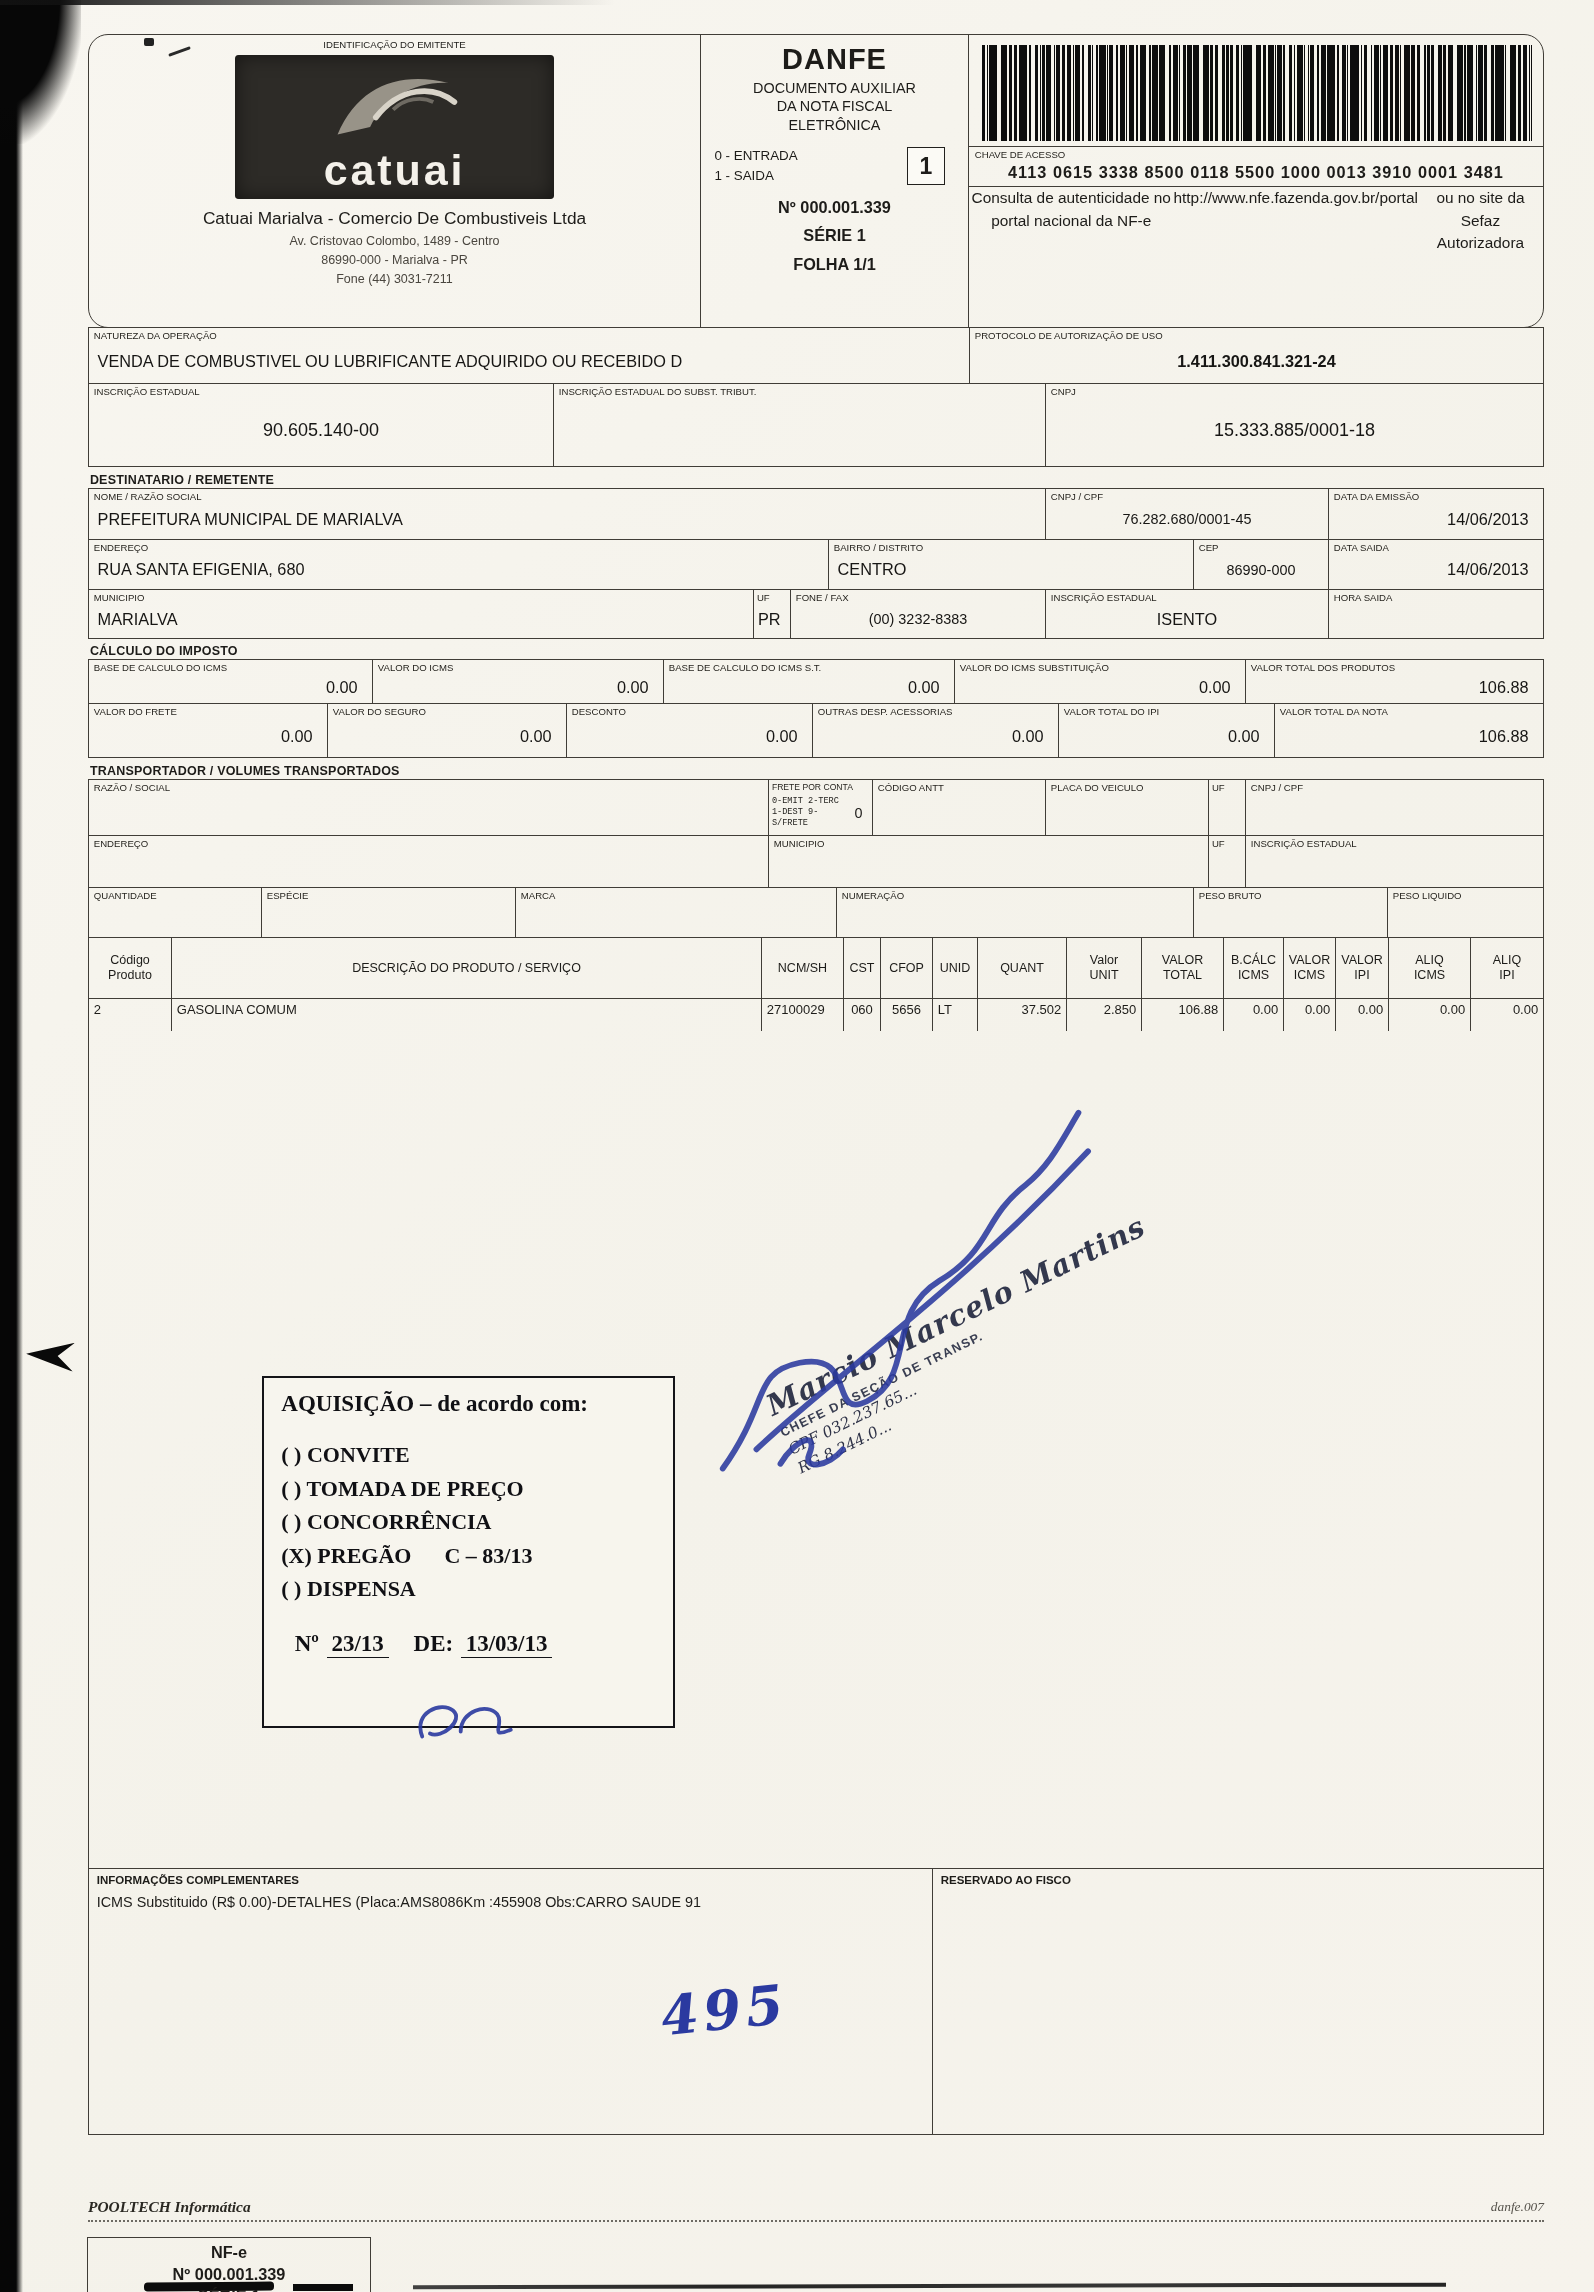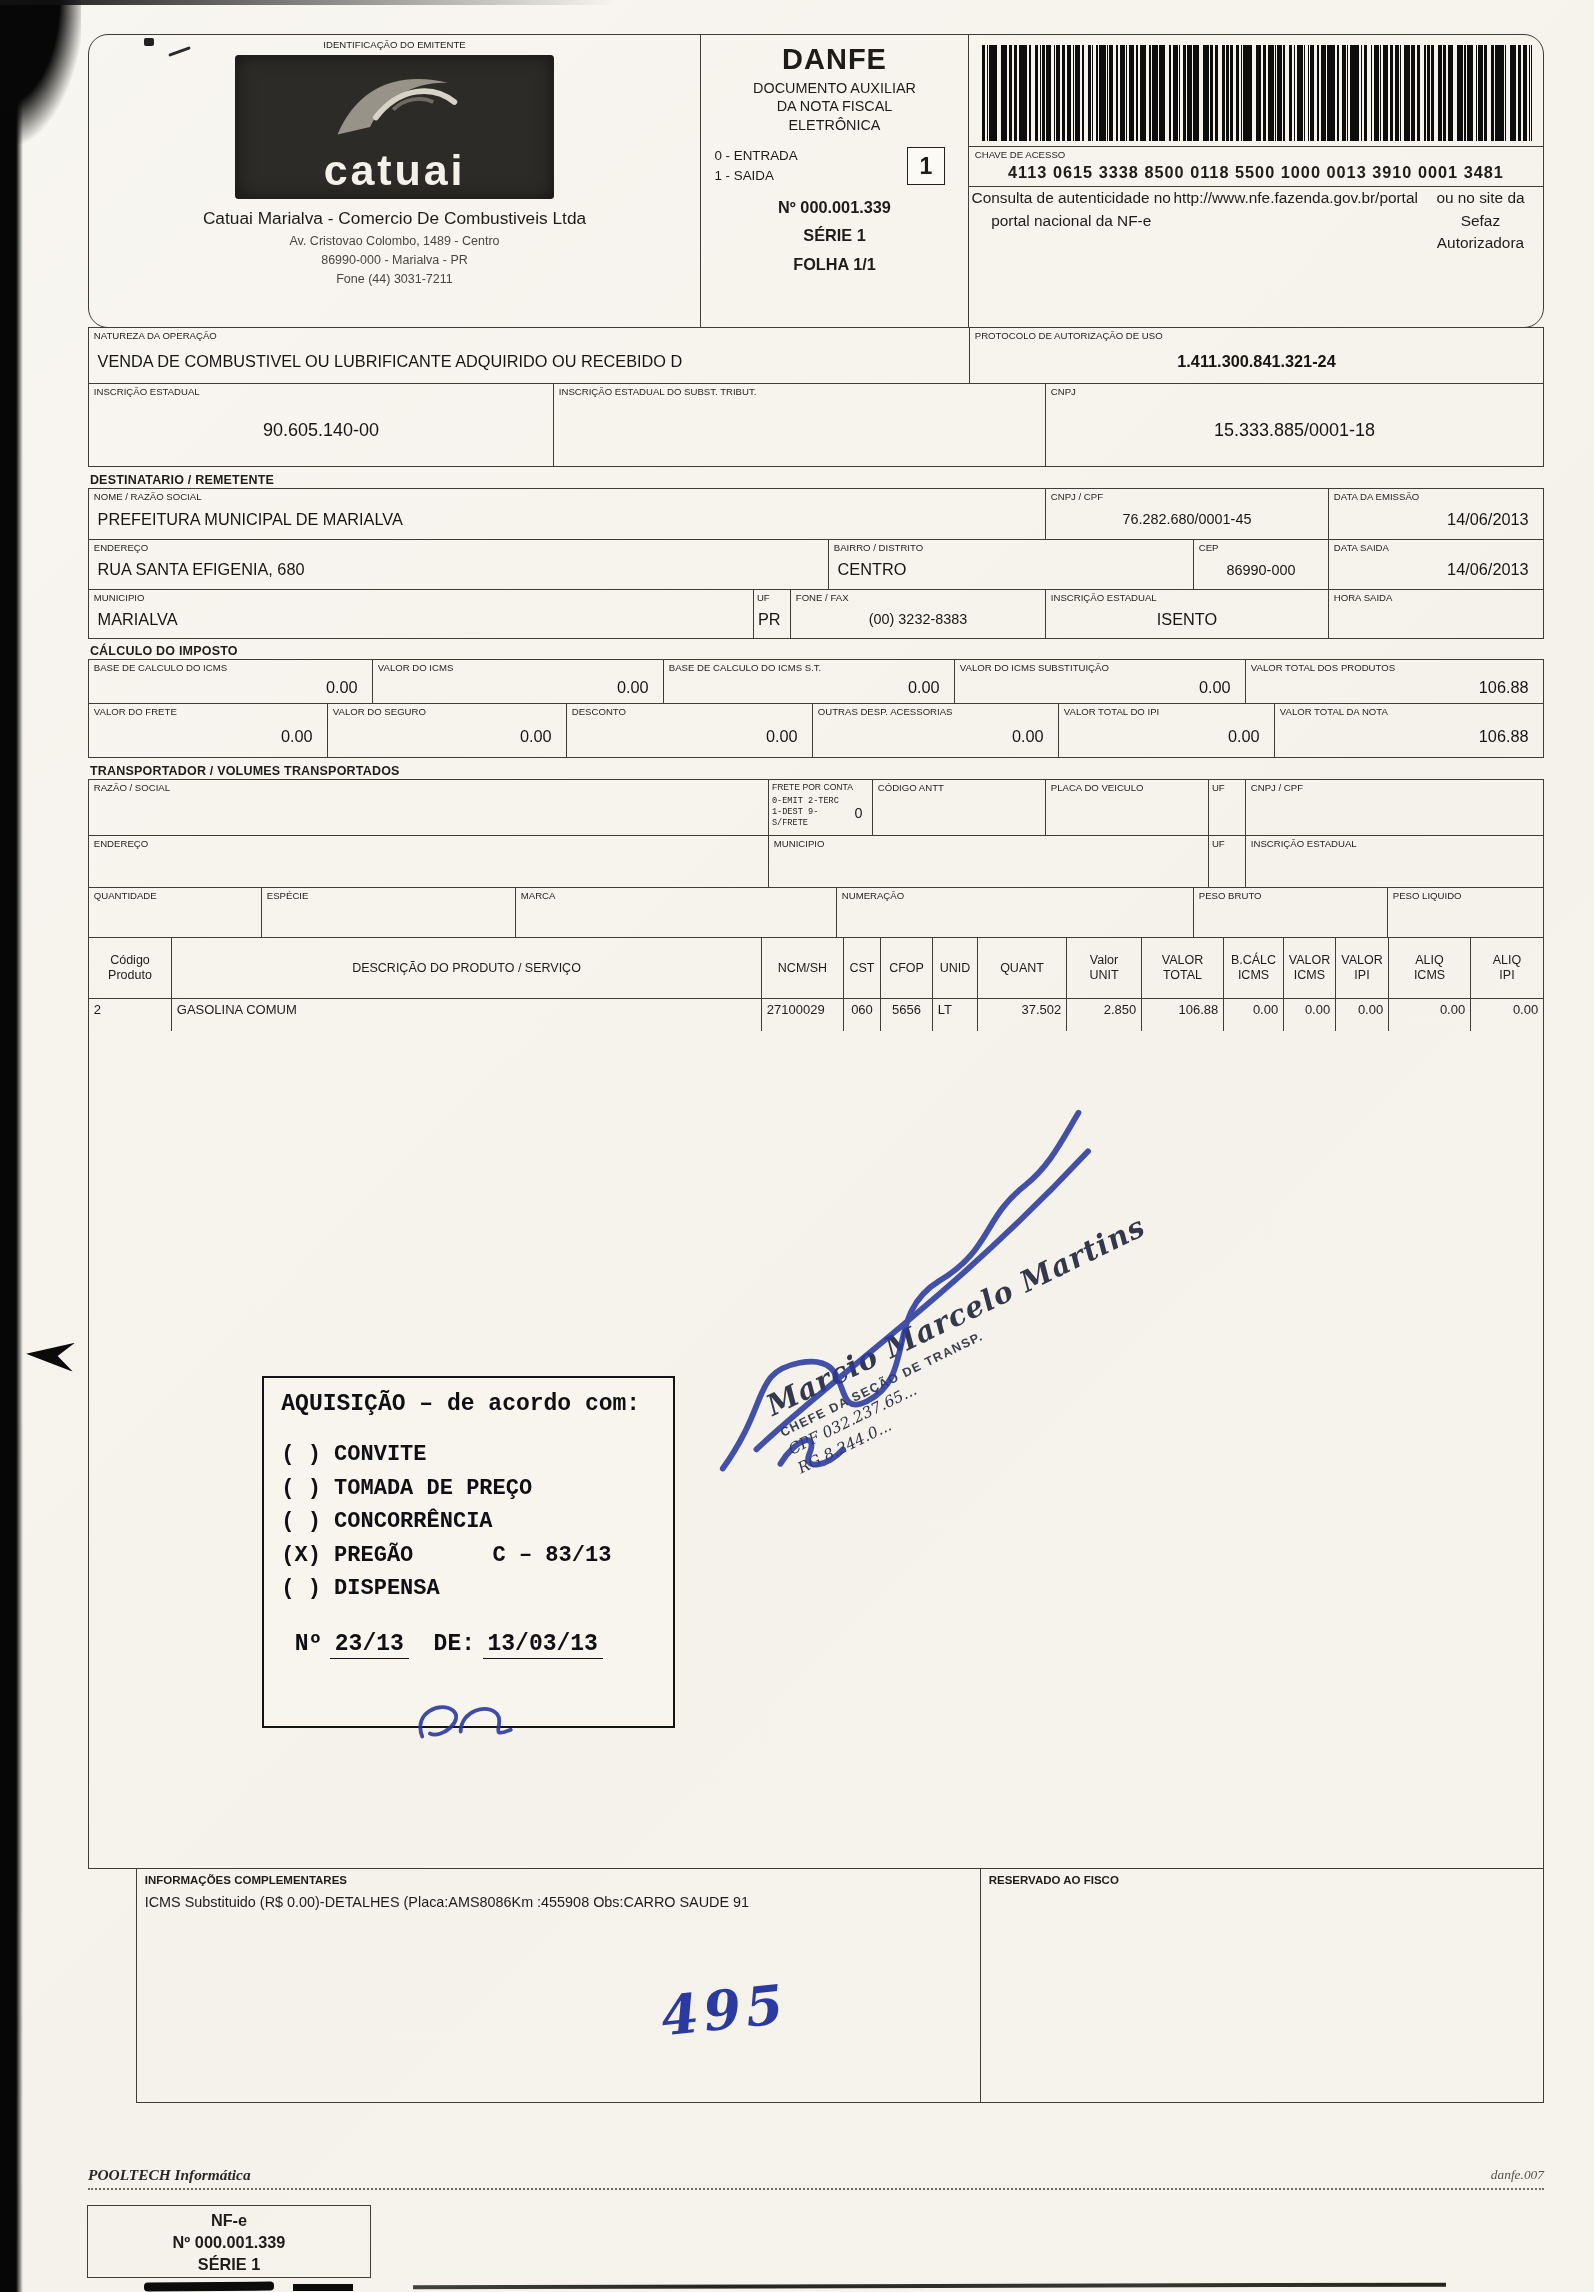--- a/index.html
+++ b/index.html
@@ -88,41 +88,41 @@
         text-align:center; font-size:12.5px; line-height:1.2; white-space:pre-line; padding:1.9px; }
   .ph:first-child { border-left:none; }
   .prod-body { border:1px solid var(--bc); border-top:none; height:871px; position:relative; margin-top:-1px; }
   .prod-row { display:flex; height:33px; }
   .pc { flex:0 0 auto; border-left:1px solid var(--bc); font-size:13px; padding:3.8px 4.8px; overflow:hidden; }
   .pc:first-child { border-left:none; }
   .al { text-align:left; } .ac { text-align:center; } .ar { text-align:right; }
 
   
   .stamp { position:absolute; left:173px; top:378px; width:413px; height:352px; border:2.9px solid #141418;
-           padding:13.4px 17.3px; font-family:Liberation Mono, monospace; font-weight:bold; color:#101014;
+           padding:13.4px 17.3px; font-family:Liberation Serif, serif; font-weight:bold; color:#101014;
            background:rgba(250,248,242,.45); }
   .stamp-title { font-size:23px; }
   .stamp-opts { margin-top:21px; }
   .stamp-opt { font-size:22px; line-height:1.52; white-space:pre; }
   .stamp-foot { font-size:23px; margin-top:25px; padding-left:13.4px; }
   .uline { border-bottom:1.9px solid #141418; padding:0 4.8px 1px; margin-left:7.7px; }
   .sp { margin-left:25px; }
   .paraph { position:absolute; left:139px; bottom:-25px; }
 
   
   .carimbo { position:absolute; left:672px; top:394px; transform:rotate(-26deg); transform-origin:left top;
              color:#2e3247; }
   .carimbo-nome { font-family:"DejaVu Serif", serif; font-style:italic; font-weight:bold; font-size:29px;
                   letter-spacing:1px; color:#33384d; }
   .carimbo-cargo { font-size:12.5px; font-weight:bold; margin-top:4.8px; letter-spacing:1.4px; color:#3a3f52; }
   .carimbo-cpf, .carimbo-rg { font-size:15.4px; margin-top:2.9px; font-family:"DejaVu Serif", serif; font-style:italic; }
   .sig { position:absolute; left:576px; top:86px; }
 
   
-  .infobox { height:235px;margin-left:48px; }
+  .infobox { height:267px; }
   .info-left { flex:0 0 843px; padding:4.8px 7.7px; position:relative; }
   .info-right { flex:1; border-left:1px solid var(--bc); padding:4.8px 7.7px; }
   .info-label { font-size:11.5px; font-weight:bold; }
   .info-text { font-size:14.4px; margin-top:7.7px; }
   .note495 { position:absolute; left:573px; top:1943px; font-family:"DejaVu Serif", serif; font-style:italic;
              font-weight:bold; font-size:54px; color:#2b3aa0; transform:rotate(-6deg); letter-spacing:4.8px; }
 
   
   .footline { display:flex; justify-content:space-between; margin-top:63px; font-family:"Liberation Serif", serif;
               font-style:italic; align-items:center; }

